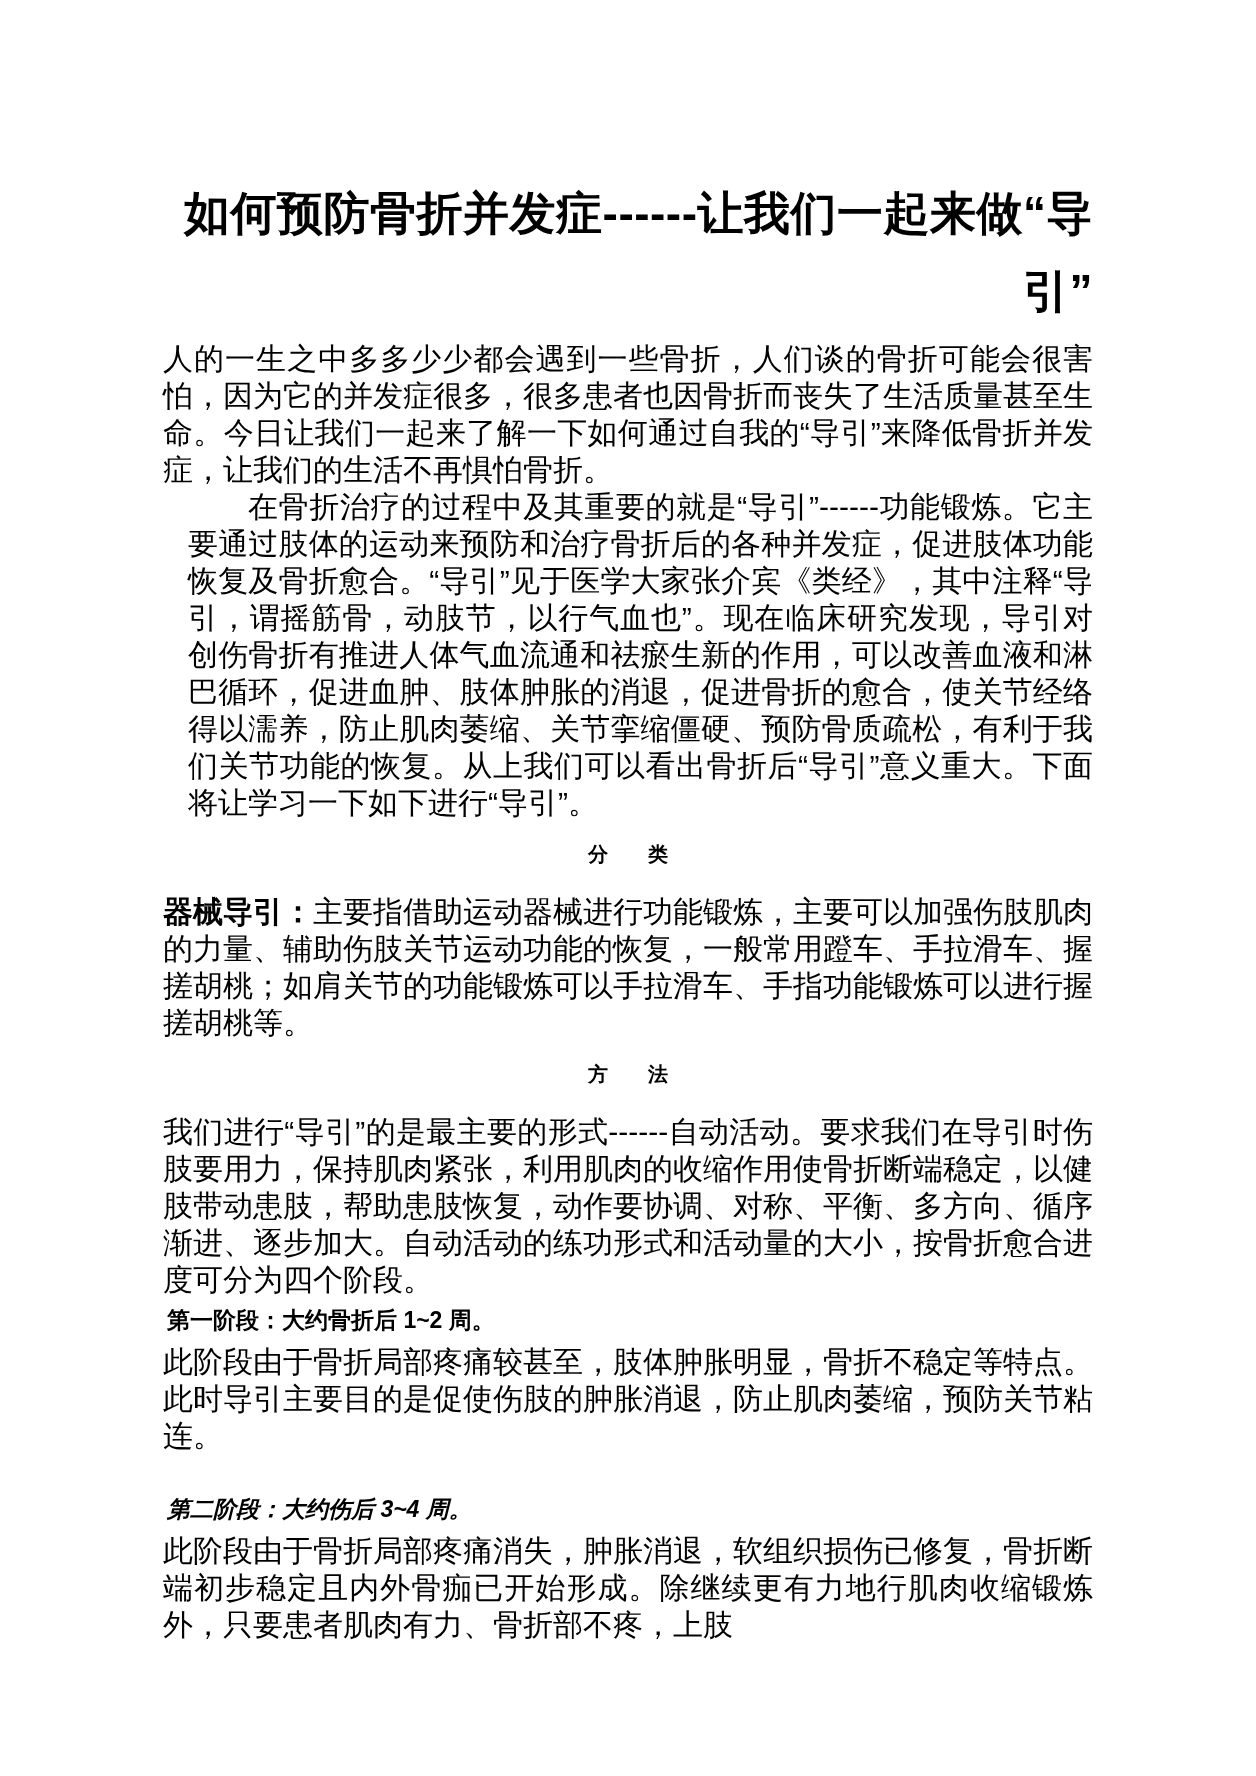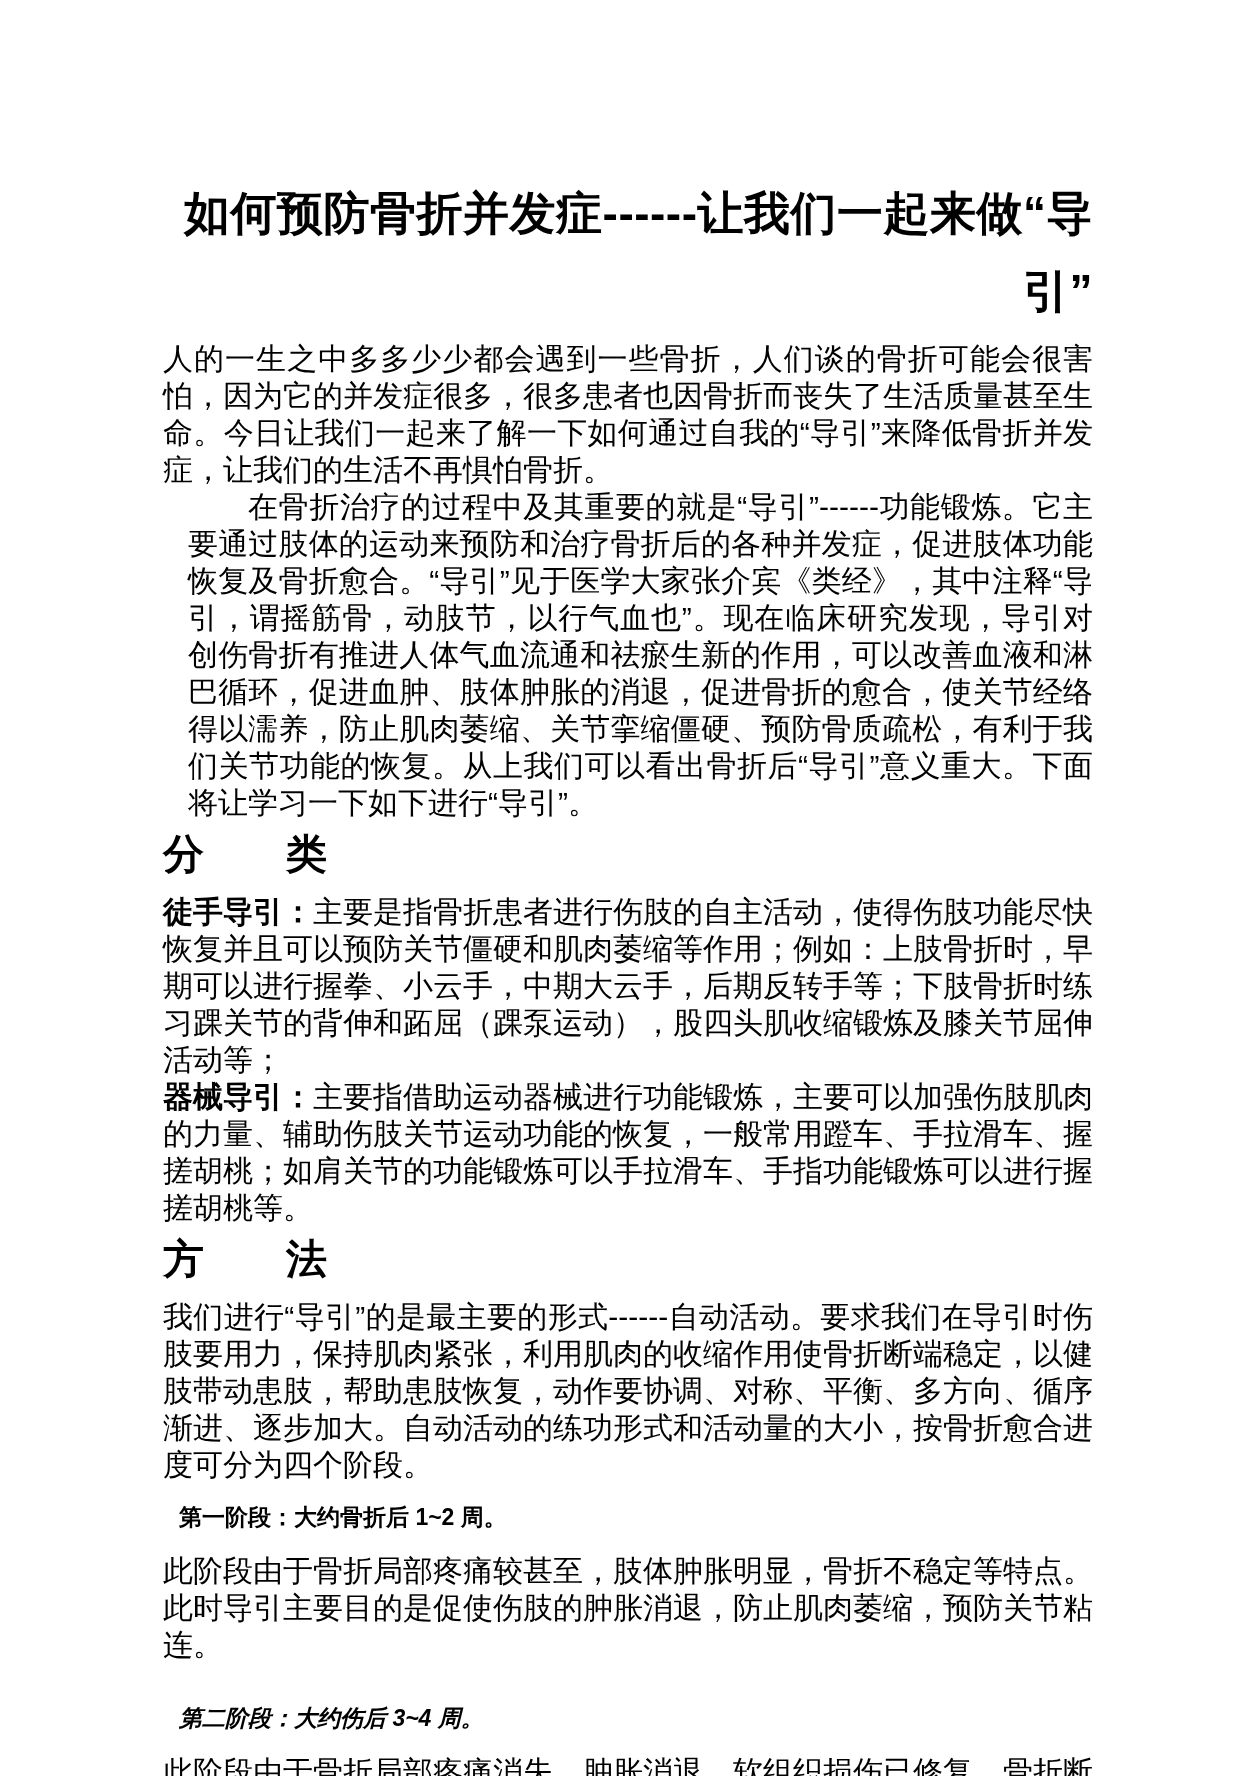--- a/index.html
+++ b/index.html
@@ -31,34 +31,34 @@
     line-height: 37px;
     margin: 0;
     text-align: justify;
     word-break: break-all;
   }
   p.body.indent {
     text-indent: 2em;
     margin-left: 25px;
   }
   h2.section-heading {
-    font-size: 41px;
+    font-size: 20px;
     line-height: 46px;
     font-weight: 700;
-    text-align: left;
+    text-align: center;
     margin: 10px 0 16px 0;
   }
   .lead-bold {
     font-weight: 700;
   }
   p.stage-heading {
     font-size: 23px;
     line-height: 37px;
     font-weight: 700;
-    margin: 16px;
+    margin: 4px;
     text-align: left;
   }
   p.stage-heading.gap-above {
     margin-top: 37px;
     font-style: italic;
   }
 </style>
 </head>
 <body>
 
@@ -66,23 +66,20 @@
 
   <h1 class="doc-title">如何预防骨折并发症------让我们一起来做“导引”</h1>
 
   <p class="body">人的一生之中多多少少都会遇到一些骨折，人们谈的骨折可能会很害怕，因为它的并发症很多，很多患者也因骨折而丧失了生活质量甚至生命。今日让我们一起来了解一下如何通过自我的“导引”来降低骨折并发症，让我们的生活不再惧怕骨折。</p>
 
   <p class="body indent">在骨折治疗的过程中及其重要的就是“导引”------功能锻炼。它主要通过肢体的运动来预防和治疗骨折后的各种并发症，促进肢体功能恢复及骨折愈合。“导引”见于医学大家张介宾《类经》，其中注释“导引，谓摇筋骨，动肢节，以行气血也”。现在临床研究发现，导引对创伤骨折有推进人体气血流通和祛瘀生新的作用，可以改善血液和淋巴循环，促进血肿、肢体肿胀的消退，促进骨折的愈合，使关节经络得以濡养，防止肌肉萎缩、关节挛缩僵硬、预防骨质疏松，有利于我们关节功能的恢复。从上我们可以看出骨折后“导引”意义重大。下面将让学习一下如下进行“导引”。</p>
 
   <h2 class="section-heading">分　　类</h2>
 
 
-  <p class="body">
-    <span class="lead-bold">徒手导引：</span><span>主要是指骨折患者进行伤肢的自主活动，使得伤肢功能尽快恢复并且可以预防关节僵硬和肌肉萎缩等作用；例如：上肢骨折时，早期可以进行握拳、小云手，中期大云手，后期反转手等；下肢骨折时练习踝关节的背伸和跖屈（踝泵运动），股四头肌收缩锻炼及膝关节屈伸活动等；</span>
-  </p>
 
   <p class="body">
     <span class="lead-bold">器械导引：</span><span>主要指借助运动器械进行功能锻炼，主要可以加强伤肢肌肉的力量、辅助伤肢关节运动功能的恢复，一般常用蹬车、手拉滑车、握搓胡桃；如肩关节的功能锻炼可以手拉滑车、手指功能锻炼可以进行握搓胡桃等。</span>
   </p>
 
   <h2 class="section-heading">方　　法</h2>
 
   <p class="body">我们进行“导引”的是最主要的形式------自动活动。要求我们在导引时伤肢要用力，保持肌肉紧张，利用肌肉的收缩作用使骨折断端稳定，以健肢带动患肢，帮助患肢恢复，动作要协调、对称、平衡、多方向、循序渐进、逐步加大。自动活动的练功形式和活动量的大小，按骨折愈合进度可分为四个阶段。</p>
 
   <p class="stage-heading">第一阶段：大约骨折后 1~2 周。</p>

